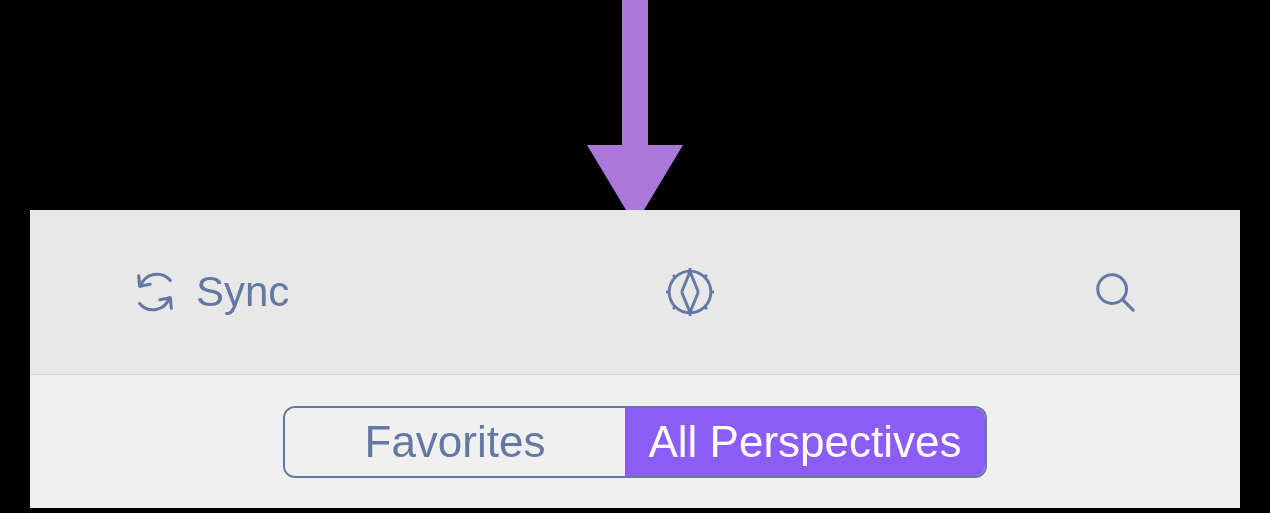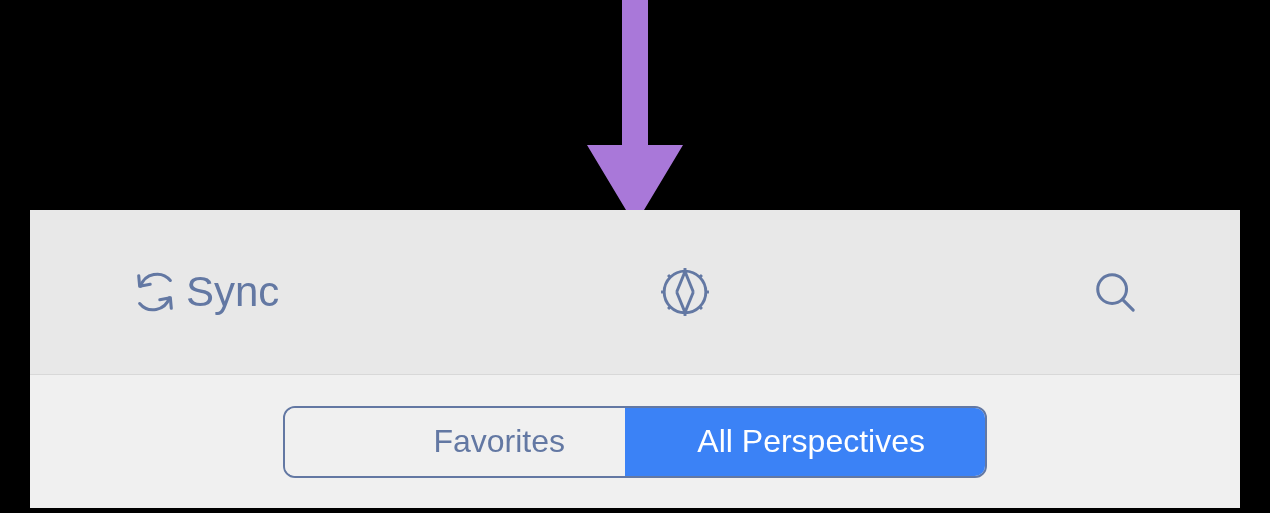--- a/index.html
+++ b/index.html
@@ -38,21 +38,21 @@
       height: 165px;
       display: flex;
       align-items: center;
       justify-content: space-between;
       padding: 0 100px;
       border-bottom: 1px solid #d8d8d8;
     }
     .toolbar-item {
       display: flex;
       align-items: center;
-      gap: 6px;
+      gap: 16px;
       cursor: pointer;
     }
     .toolbar-icon {
       width: 50px;
       height: 50px;
       display: flex;
       align-items: center;
       justify-content: center;
     }
     .toolbar-label {
@@ -70,32 +70,32 @@
     .segmented-control {
       display: flex;
       border: 2px solid #6378a3;
       border-radius: 12px;
       overflow: hidden;
       height: 72px;
     }
     .segment {
       display: flex;
       align-items: center;
-      justify-content: flex-end;
+      justify-content: center;
       padding: 12px 60px;
-      font-size: 32px;
+      font-size: 44px;
       cursor: pointer;
       white-space: nowrap;
     }
     .segment.inactive {
       background: #f0f0f0;
       color: #6378a3;
     }
     .segment.active {
-      background: #3b82f6;
+      background: #8b5cf6;
       color: #fff;
     }
     .segment:first-child {
       width: 340px;
     }
     .segment:last-child {
       width: 360px;
     }
   </style>
 </head>

